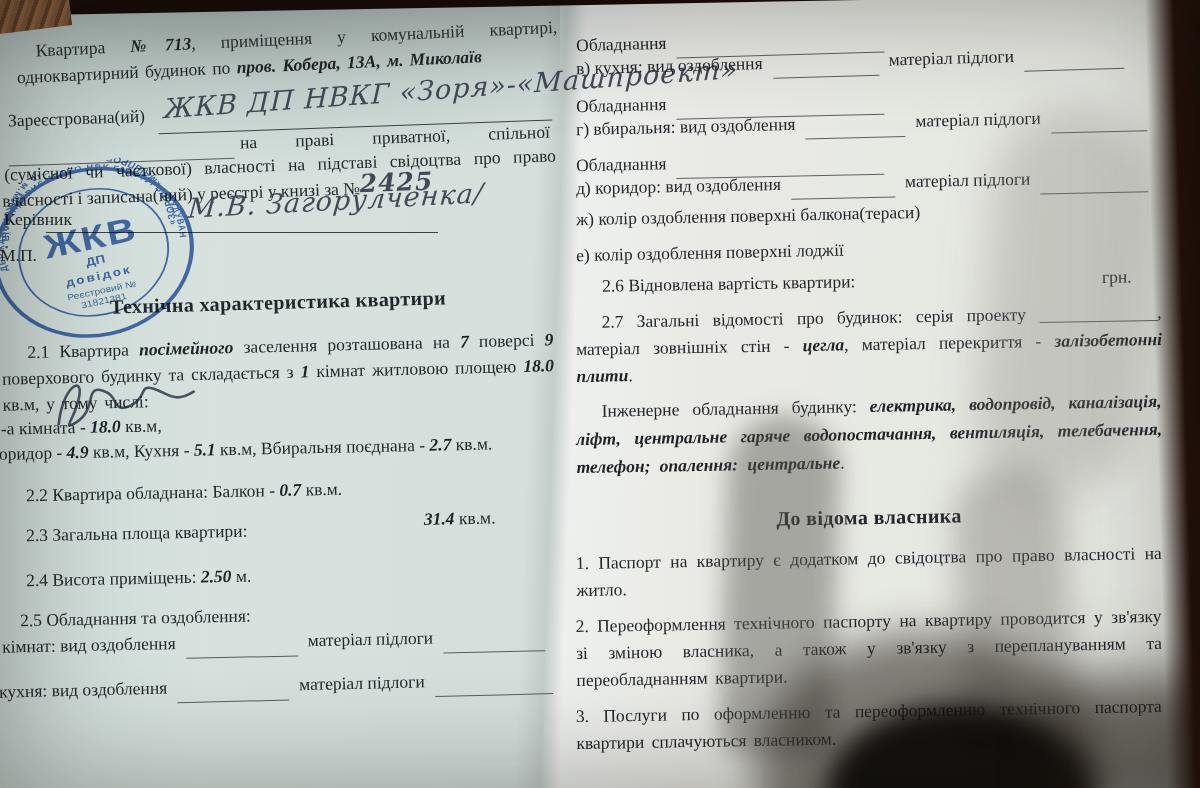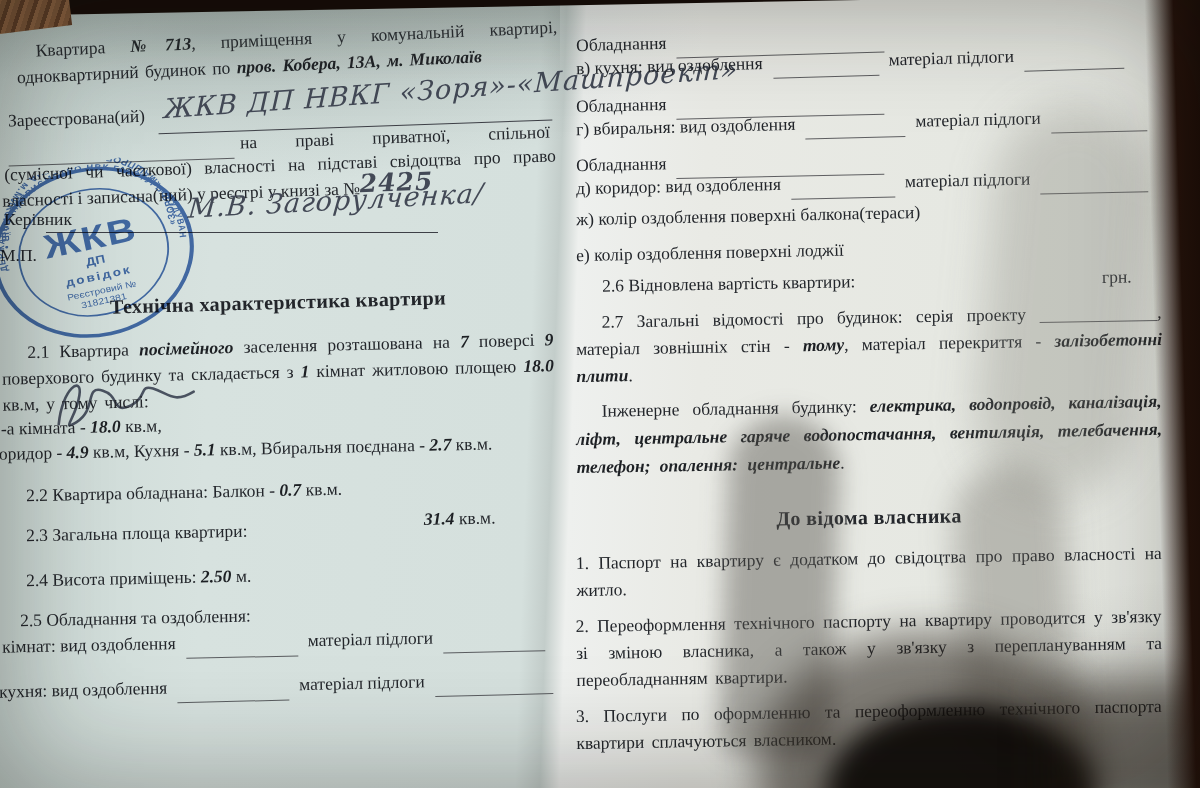--- a/index.html
+++ b/index.html
@@ -228,21 +228,21 @@
     <div class="block tilt12" style="left:576px;top:200px;width:586px;">ж) колір оздоблення поверхні балкона(тераси)</div>
 
     <div class="block tilt12" style="left:576px;top:236px;width:586px;">е) колір оздоблення поверхні лоджії</div>
 
     <div class="block tilt10" style="left:576px;top:268px;width:586px;text-indent:26px;">
       <span>2.6 Відновлена вартість квартири:</span>
       <span style="position:absolute;left:500px;top:0;">грн.</span>
     </div>
 
     <div class="block just indent tilt10" style="left:576px;top:304px;width:586px;line-height:27px;word-spacing:2px;">
-      <span>2.7 Загальні відомості про будинок: серія проекту </span><span class="nowrap"><span class="blank" style="width:118px;"></span><span>,</span></span><span> матеріал зовнішніх стін - </span><span class="bi">тому</span><span>, матеріал перекриття - </span><span class="bi">залізобетонні плити</span><span>.</span>
+      <span>2.7 Загальні відомості про будинок: серія проекту </span><span class="nowrap"><span class="blank" style="width:118px;"></span><span>,</span></span><span> матеріал зовнішніх стін - </span><span class="bi">цегла</span><span>, матеріал перекриття - </span><span class="bi">залізобетонні плити</span><span>.</span>
     </div>
 
     <div class="block just indent tilt10" style="left:576px;top:392px;width:586px;line-height:28px;word-spacing:5px;">
       <span>Інженерне обладнання будинку: </span><span class="bi">електрика, водопровід, каналізація, ліфт, центральне гаряче водопостачання, вентиляція, телебачення, телефон; опалення: центральне</span><span>.</span>
     </div>
 
     <div class="block head center tilt10" style="left:576px;top:504px;width:586px;">До відома власника</div>
 
     <div class="block just tilt10" style="left:576px;top:545px;width:586px;line-height:27px;word-spacing:2px;">1. Паспорт на квартиру є додатком до свідоцтва про право власності на житло.</div>
 

